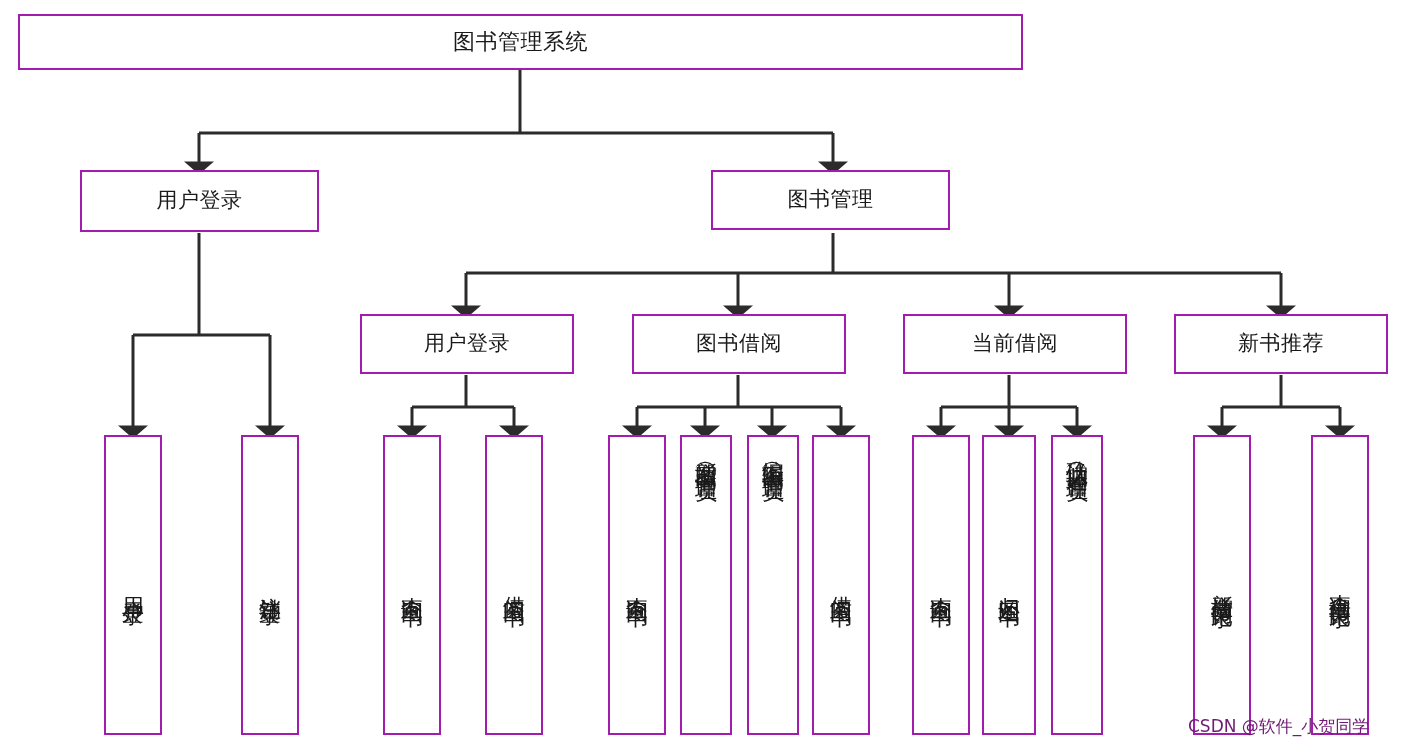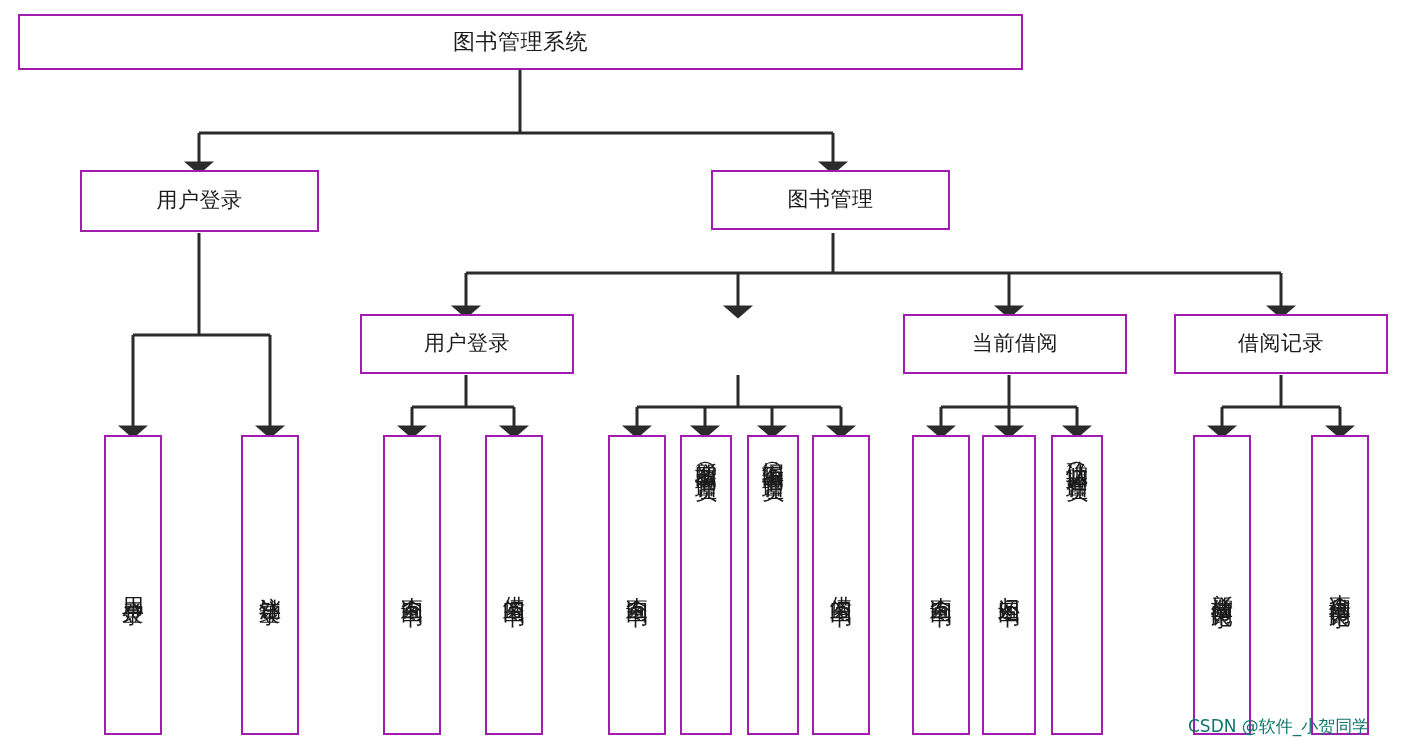--- a/index.html
+++ b/index.html
@@ -66,21 +66,21 @@
   
   .node.vert.centered {
     align-items: center;
     padding-top: 0;
   }
   #watermark {
     position: absolute;
     left: 1188px;
     top: 715px;
     font-size: 17px;
-    color: #0f766e;
+    color: #701a75;
     white-space: nowrap;
     z-index: 5;
     font-family: "DejaVu Sans", "Liberation Sans", sans-serif;
   }
 </style>
 </head>
 <body>
 
 <div id="diagram-root">
 
@@ -143,27 +143,30 @@
   </div>
 
   <div class="node horiz" style="left:711px; top:170px; width:239px; height:60px;">
     <span class="node-label">图书管理</span>
   </div>
 
   <div class="node horiz" style="left:360px; top:314px; width:214px; height:60px;">
     <span class="node-label">用户登录</span>
   </div>
 
+  <div class="node horiz" style="left:632px; top:314px; width:214px; height:60px;">
+    <span class="node-label">图书借阅</span>
+  </div>
 
   <div class="node horiz" style="left:903px; top:314px; width:224px; height:60px;">
     <span class="node-label">当前借阅</span>
   </div>
 
   <div class="node horiz" style="left:1174px; top:314px; width:214px; height:60px;">
-    <span class="node-label">借阅记录</span>
+    <span class="node-label">新书推荐</span>
   </div>
 
   <div class="node vert centered" style="left:104px; top:435px; width:58px; height:300px;">
     <span class="node-label">用户登录</span>
   </div>
 
   <div class="node vert centered" style="left:241px; top:435px; width:58px; height:300px;">
     <span class="node-label">注销登录</span>
   </div>
 

